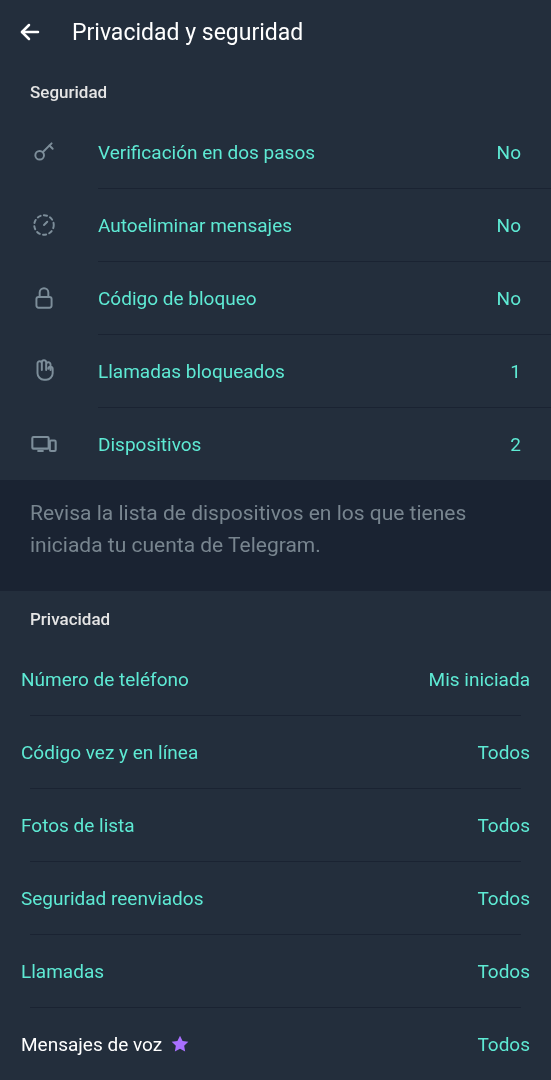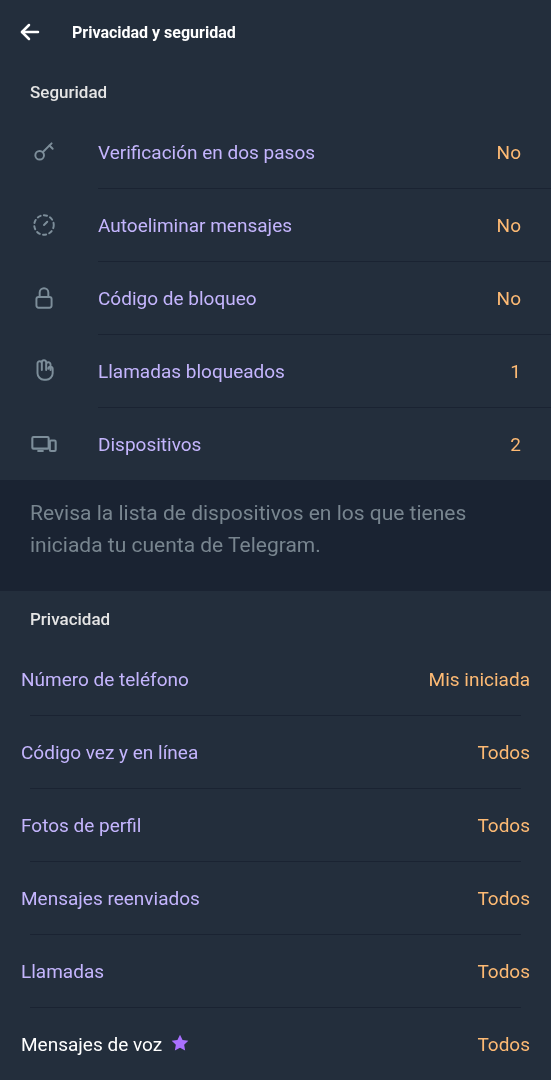--- a/index.html
+++ b/index.html
@@ -24,22 +24,22 @@
     }
     .back-icon {
       width: 28px;
       height: 28px;
       display: flex;
       align-items: center;
       justify-content: center;
       margin-right: 28px;
     }
     .header-title {
-      font-size: 16px;
-      font-weight: 700;
+      font-size: 23px;
+      font-weight: 400;
       color: #ffffff;
     }
     .section-header {
       padding: 18px 30px 14px;
       font-size: 17px;
       font-weight: 500;
       color: #e5e5e5;
     }
     .section-spacer {
       height: 12px;
@@ -69,32 +69,32 @@
       margin-right: 40px;
       display: flex;
       align-items: center;
       justify-content: center;
       color: #7d8e9a;
       flex-shrink: 0;
     }
     .row-label {
       flex: 1;
       font-size: 19px;
-      color: #c4b5fd;
+      color: #5eead4;
     }
     .row-label-with-star {
       display: flex;
-      align-items: flex-start;
+      align-items: center;
       gap: 8px;
       font-size: 19px;
       color: #ffffff;
     }
     .row-value {
       font-size: 19px;
-      color: #fdba74;
+      color: #5eead4;
       text-align: right;
     }
     .divider {
       height: 1px;
       background: #1a2332;
       margin-left: 98px;
     }
     .divider-full {
       height: 1px;
       background: #1a2332;
@@ -203,27 +203,27 @@
   </div>
   <div class="divider-full"></div>
 
   <div class="row-without-icon">
     <div class="row-label">Código vez y en línea</div>
     <div class="row-value">Todos</div>
   </div>
   <div class="divider-full"></div>
 
   <div class="row-without-icon">
-    <div class="row-label">Fotos de perfil</div>
-    <div class="row-value">Todos</div>
-  </div>
-  <div class="divider-full"></div>
-
-  <div class="row-without-icon">
-    <div class="row-label">Mensajes reenviados</div>
+    <div class="row-label">Fotos de lista</div>
+    <div class="row-value">Todos</div>
+  </div>
+  <div class="divider-full"></div>
+
+  <div class="row-without-icon">
+    <div class="row-label">Seguridad reenviados</div>
     <div class="row-value">Todos</div>
   </div>
   <div class="divider-full"></div>
 
   <div class="row-without-icon">
     <div class="row-label">Llamadas</div>
     <div class="row-value">Todos</div>
   </div>
   <div class="divider-full"></div>
 

